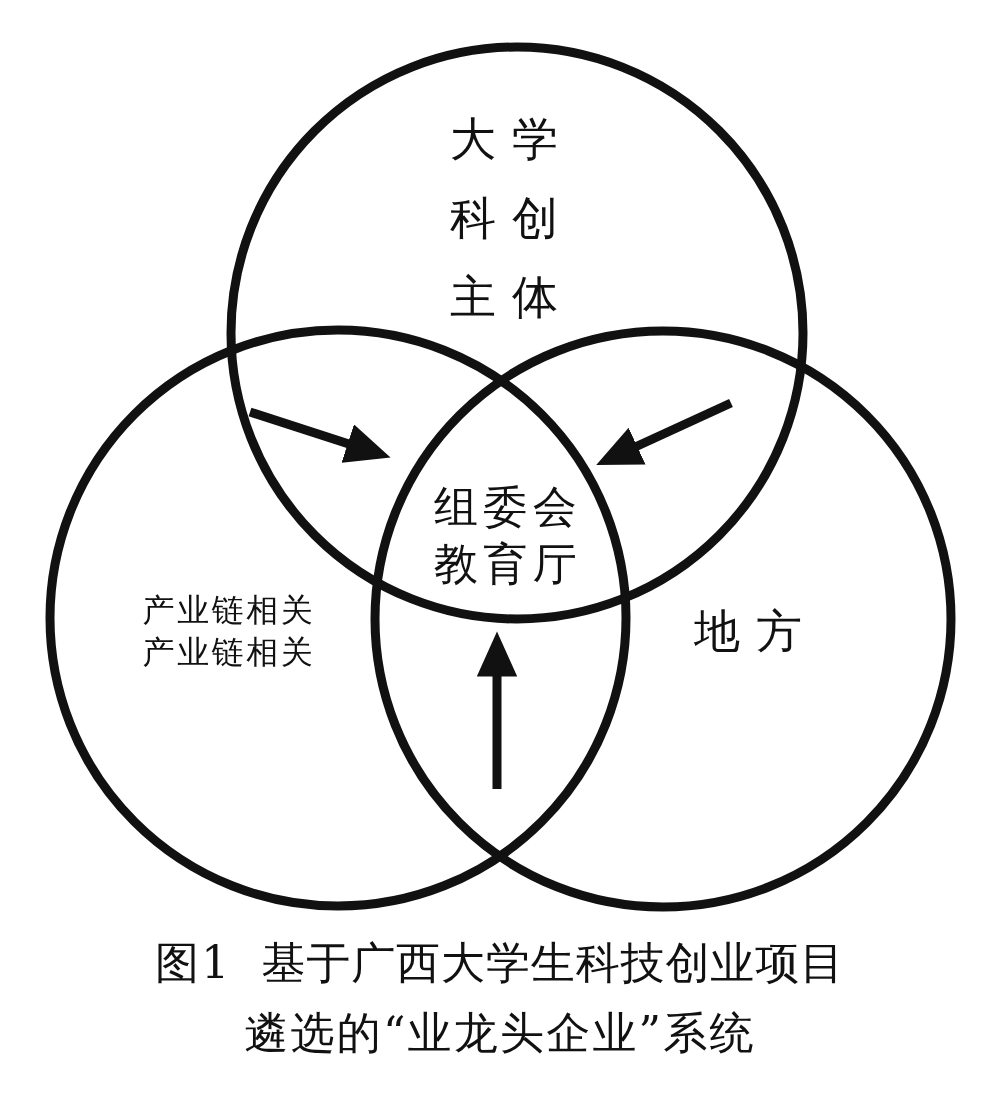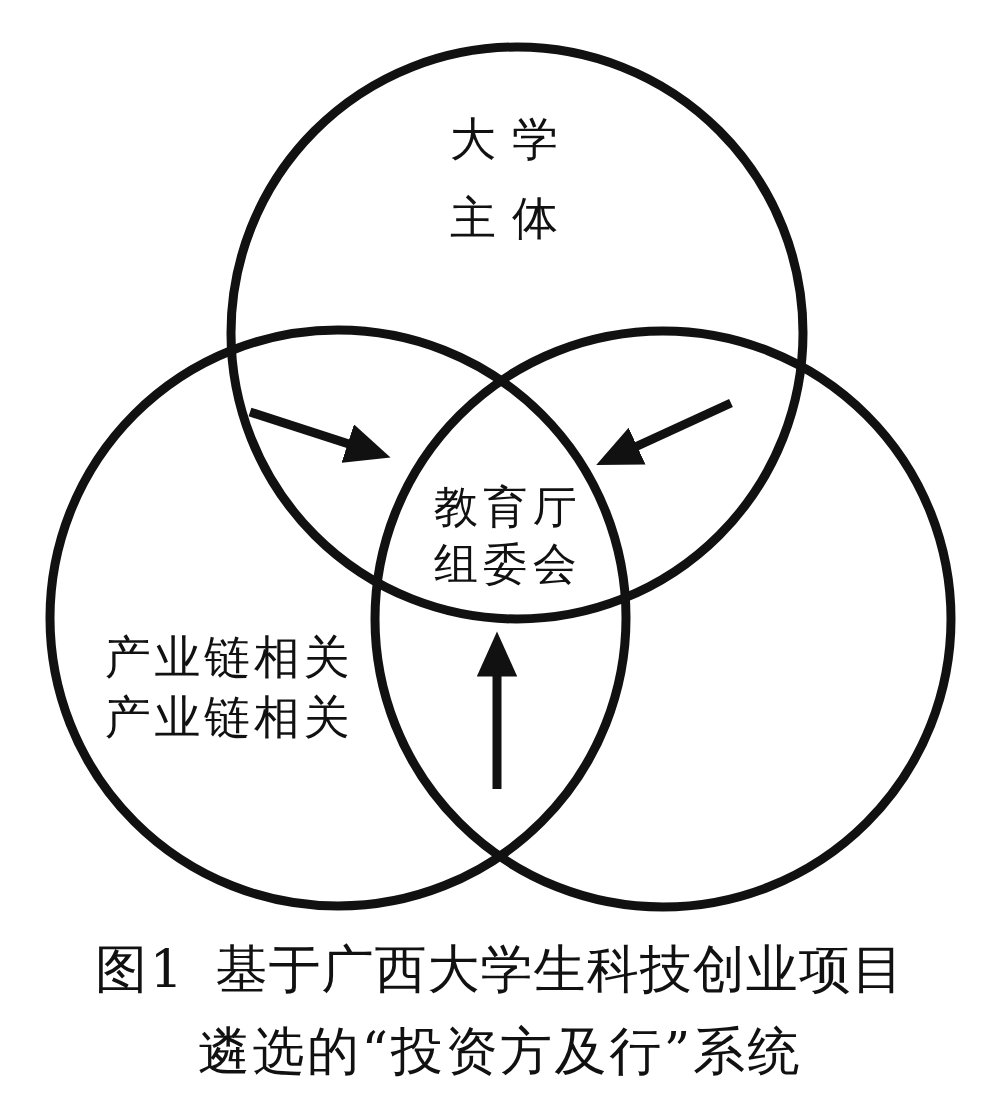--- a/index.html
+++ b/index.html
@@ -34,38 +34,38 @@
     line-height: 1.72;
     letter-spacing: 0.35em;
   }
   .center-label {
     left: 508px; top: 478px;
     font-size: 44px;
     line-height: 1.3;
     letter-spacing: 0.12em;
   }
   .left-label {
-    left: 229px; top: 628px;
-    font-size: 46px;
+    left: 229px; top: 590px;
+    font-size: 32px;
     line-height: 1.3;
     letter-spacing: 0.08em;
   }
   .right-label {
     left: 756px; top: 598px;
     font-size: 46px;
     line-height: 1.44;
     letter-spacing: 0.35em;
   }
   .caption {
     position: absolute;
     left: 500px; top: 928px;
     transform: translateX(-50%);
     text-align: center;
     white-space: nowrap;
-    font-size: 52px;
+    font-size: 44px;
     line-height: 1.58;
     color: #111111;
   }
   .caption .fig-label {
     display: inline-block;
     margin-right: 30px;
     letter-spacing: 0.05em;
   }
   .caption .cap-line1-text {
     letter-spacing: 0.02em;
@@ -90,38 +90,40 @@
     <circle cx="338" cy="618" r="288" fill="none" stroke-width="9" stroke="#111111"></circle>
     <circle cx="663" cy="619" r="288" fill="none" stroke-width="9" stroke="#111111"></circle>
 
     <line x1="250" y1="412" x2="352" y2="445" stroke-width="9" marker-end="url(#arrowhead)" stroke="#111111"></line>
     <line x1="731" y1="403" x2="633" y2="448" stroke-width="9" marker-end="url(#arrowhead)" stroke="#111111"></line>
     <line x1="497" y1="789" x2="497" y2="672" stroke-width="9" marker-end="url(#arrowhead)" stroke="#111111"></line>
   </svg>
 
   <div class="label top-label">
     <div>大学</div>
+    <div>科创</div>
     <div>主体</div>
   </div>
 
   <div class="label center-label">
+    <div>组委会</div>
     <div>教育厅</div>
-    <div>组委会</div>
   </div>
 
   <div class="label left-label">
     <div>产业链相关</div>
     <div>产业链相关</div>
   </div>
 
   <div class="label right-label">
+    <div>地方</div>
   </div>
 
   <div class="caption">
     <div class="cap-line1">
       <span class="fig-label">图1</span><span class="cap-line1-text">基于广西大学生科技创业项目</span>
     </div>
     <div class="cap-line2">
-      <span>遴选的“投资方及行”系统</span>
+      <span>遴选的“业龙头企业”系统</span>
     </div>
   </div>
 
 </div>
 
 </body></html>

